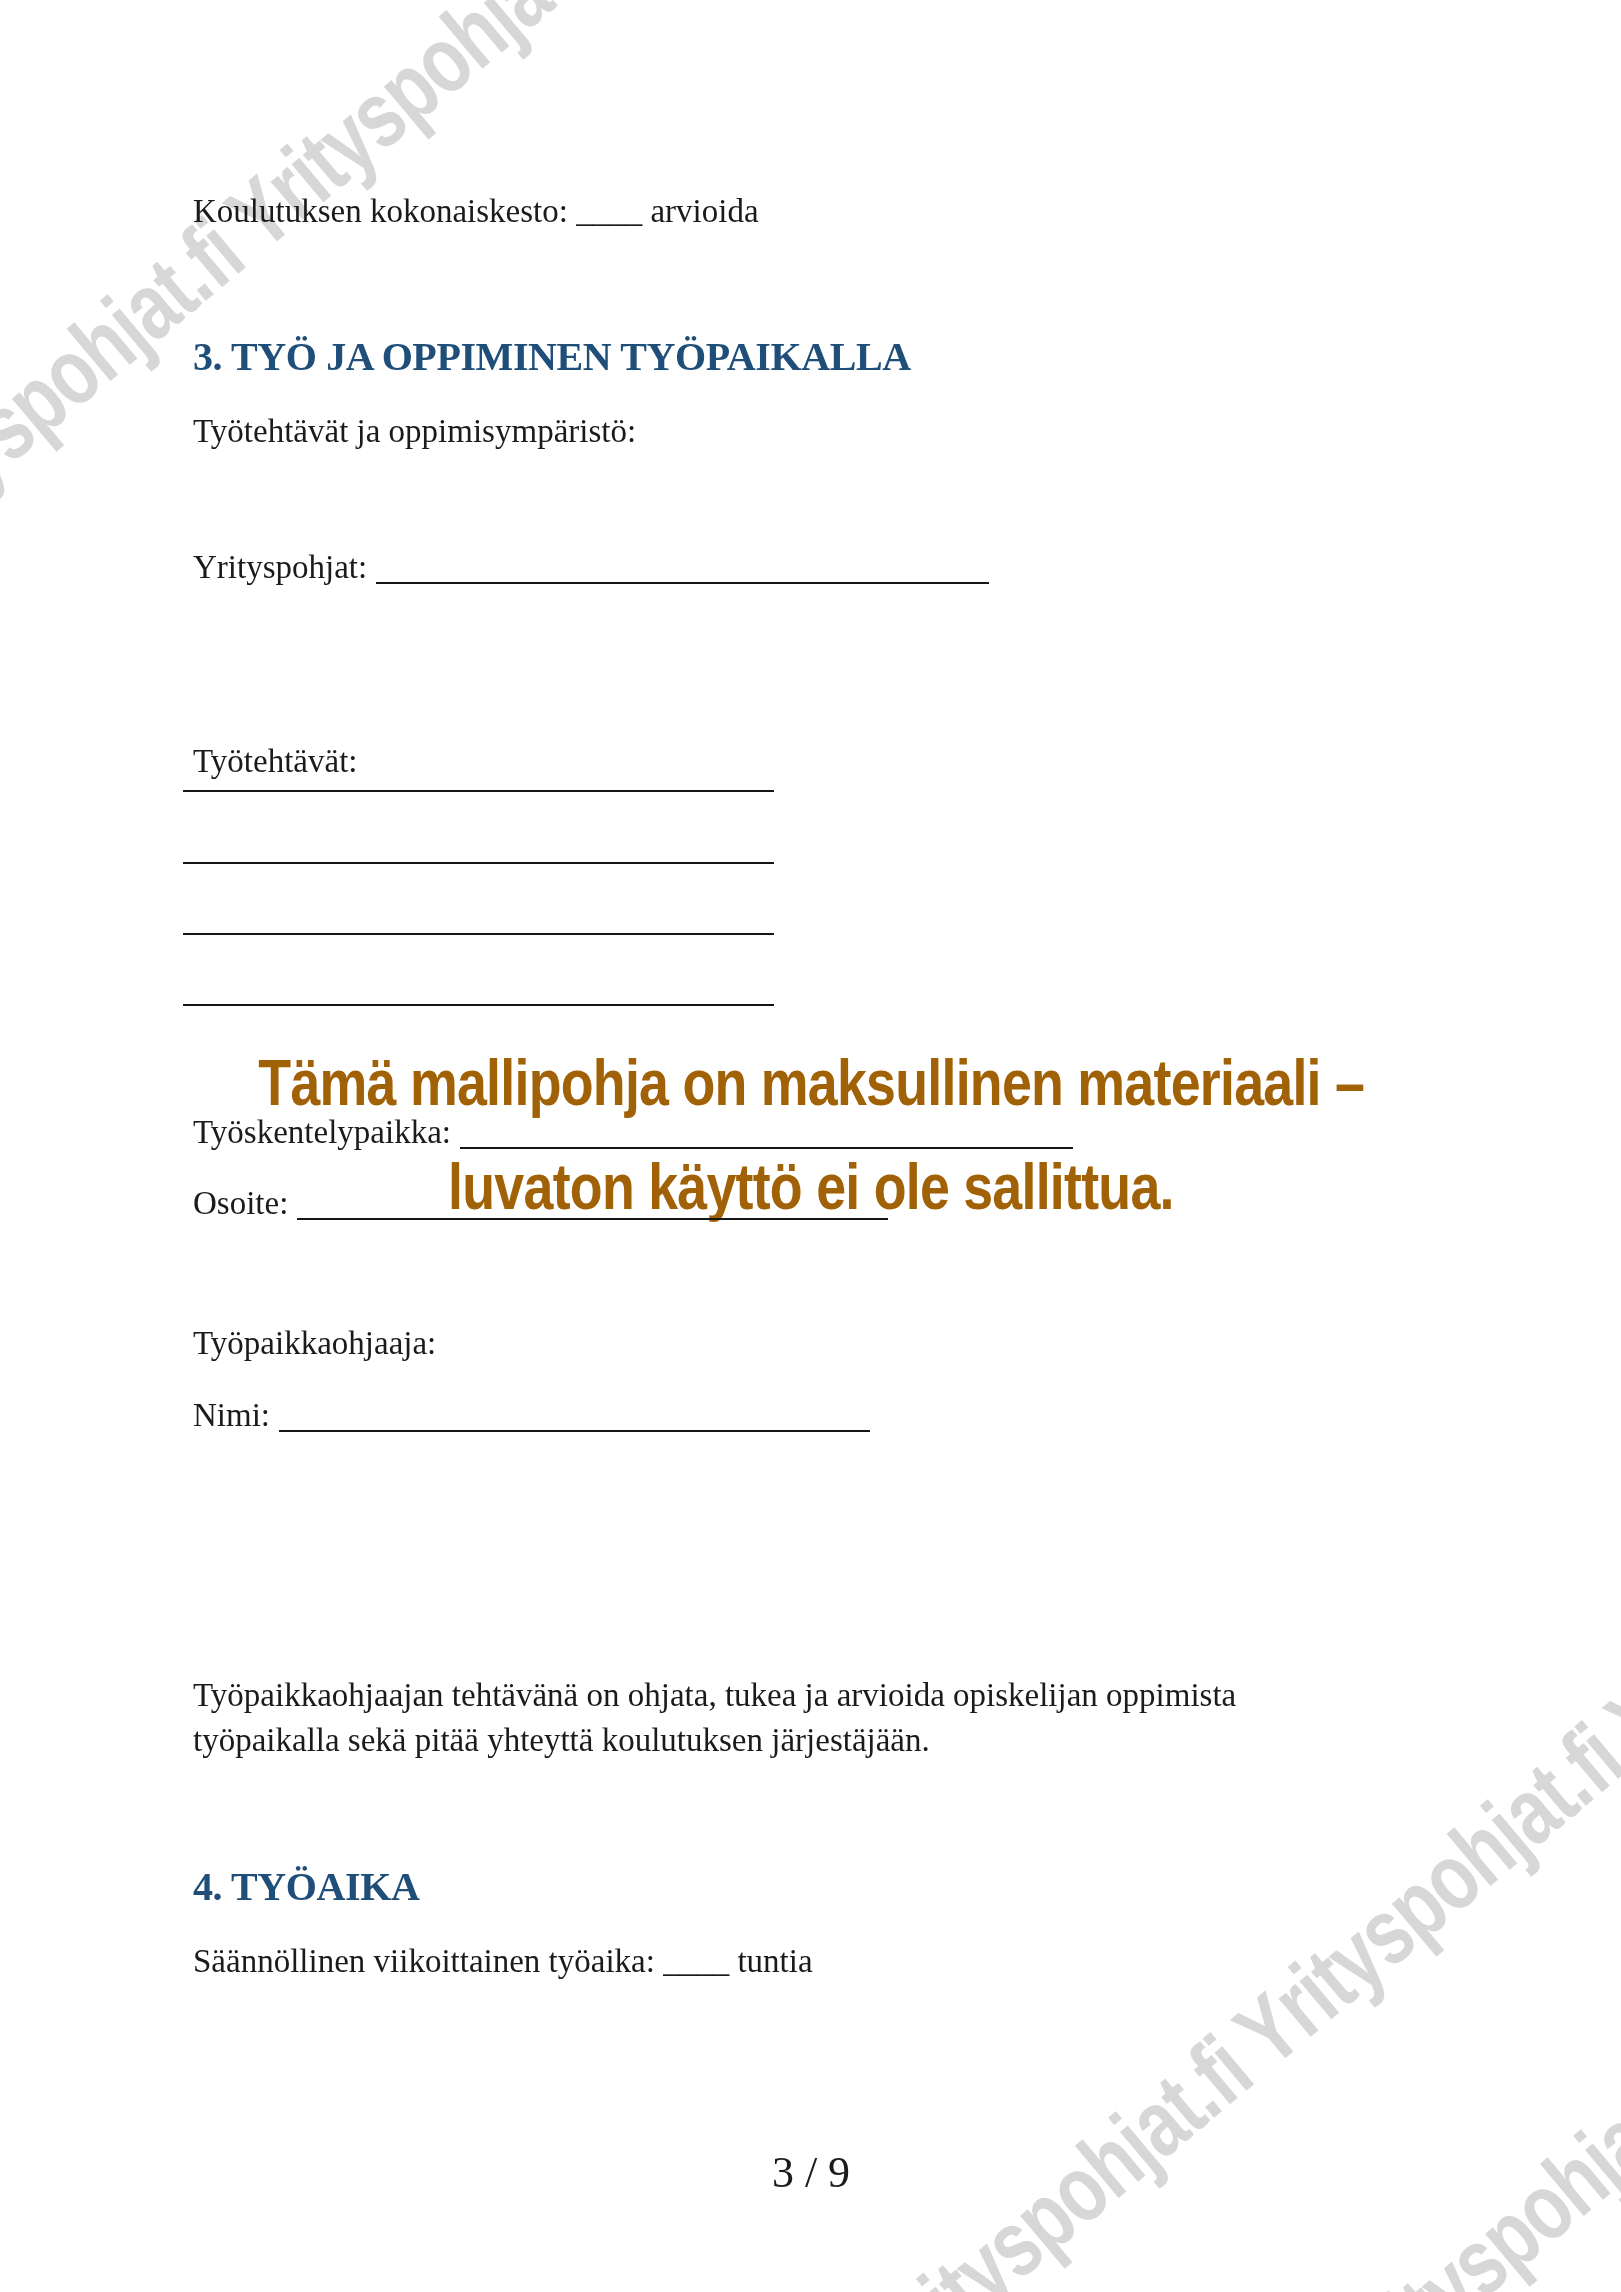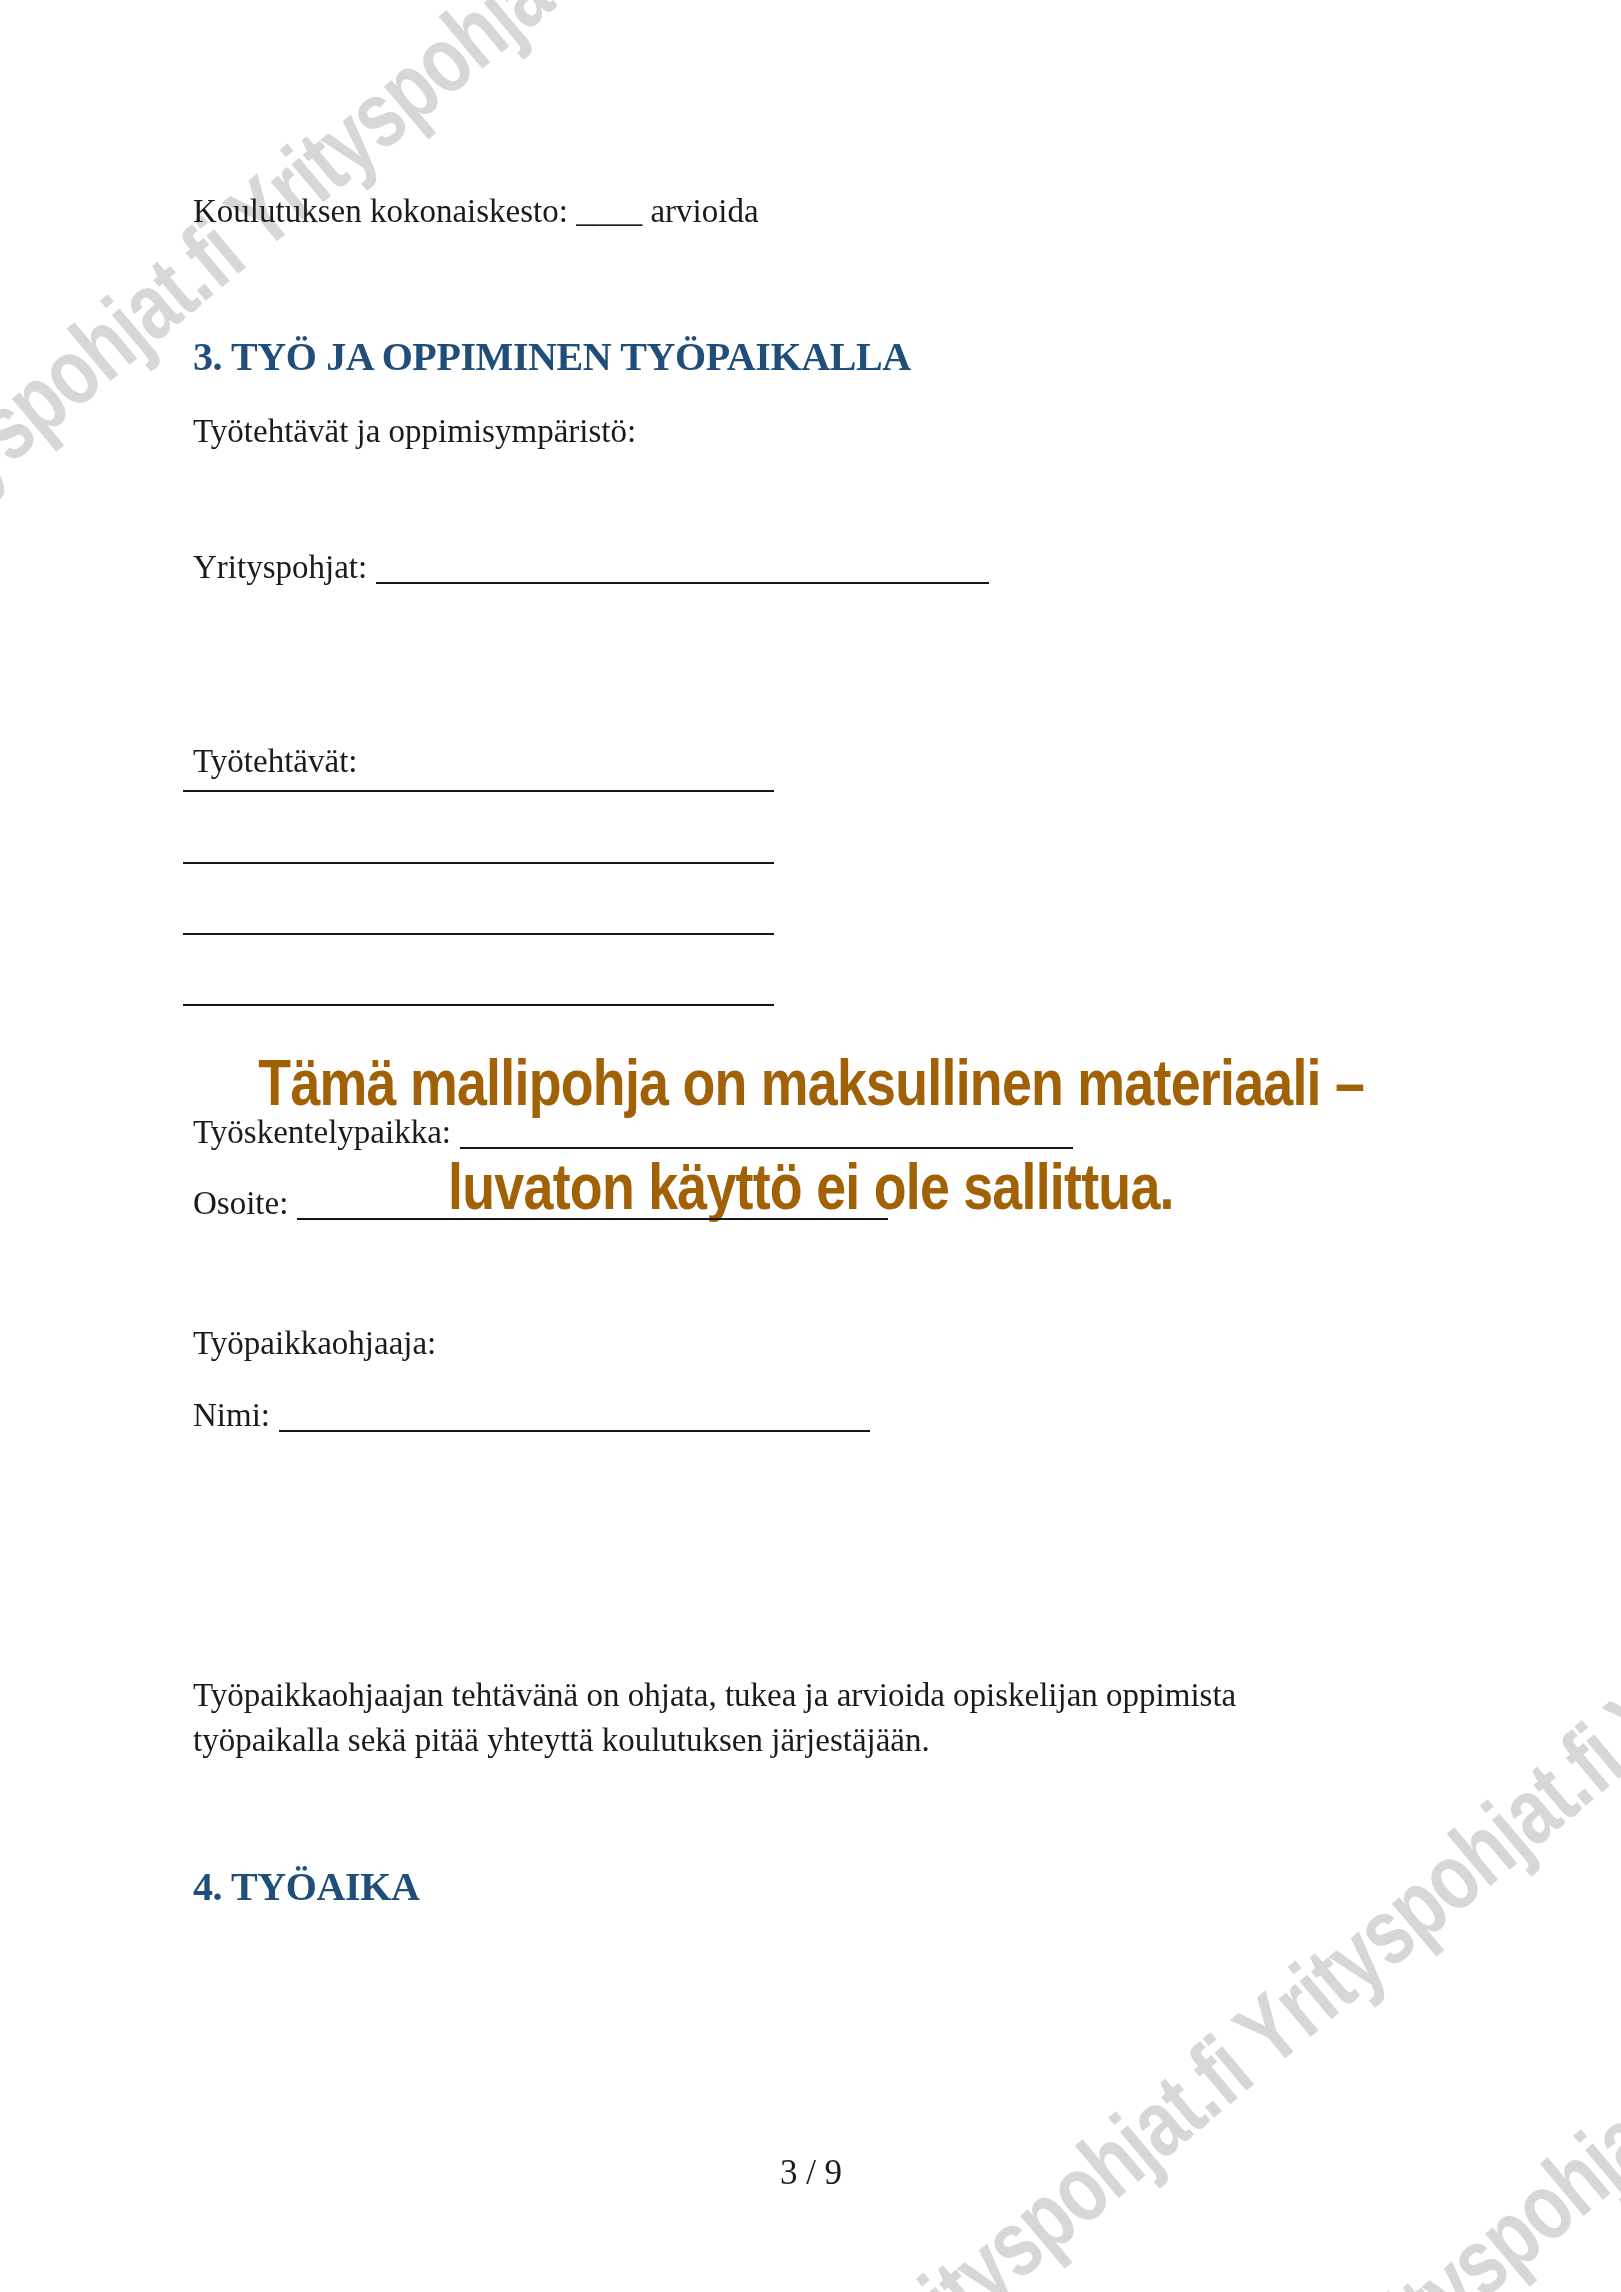--- a/index.html
+++ b/index.html
@@ -103,21 +103,21 @@
     top: 1673px;
     font-size: 33px;
     line-height: 45px;
   }
   .page-number {
     position: absolute;
     left: 0;
     right: 0;
     top: 2151px;
     text-align: center;
-    font-size: 35px;
+    font-size: 44px;
     line-height: 43px;
   }
 </style>
 </head>
 <body>
 
 <div class="page">
 
   <div class="wm-layer">
     <div class="wm-corner wm-strip-topleft">Yrityspohjat.fi Yrityspohjat.fi Yrityspohjat.fi Yrityspohjat.fi</div>
@@ -166,18 +166,23 @@
 
 
 
     <div class="paragraph">
       <div>Työpaikkaohjaajan tehtävänä on ohjata, tukea ja arvioida opiskelijan oppimista</div>
       <div>työpaikalla sekä pitää yhteyttä koulutuksen järjestäjään.</div>
     </div>
 
     <div class="heading" style="top:1863px;">4. TYÖAIKA</div>
 
+    <div class="line" style="top:1940px;">
+      <span>Säännöllinen viikoittainen työaika:</span>
+      <span>____</span>
+      <span>tuntia</span>
+    </div>
 
     <div class="page-number">3 / 9</div>
 
   </div>
 </div>
 
 
 </body></html>

